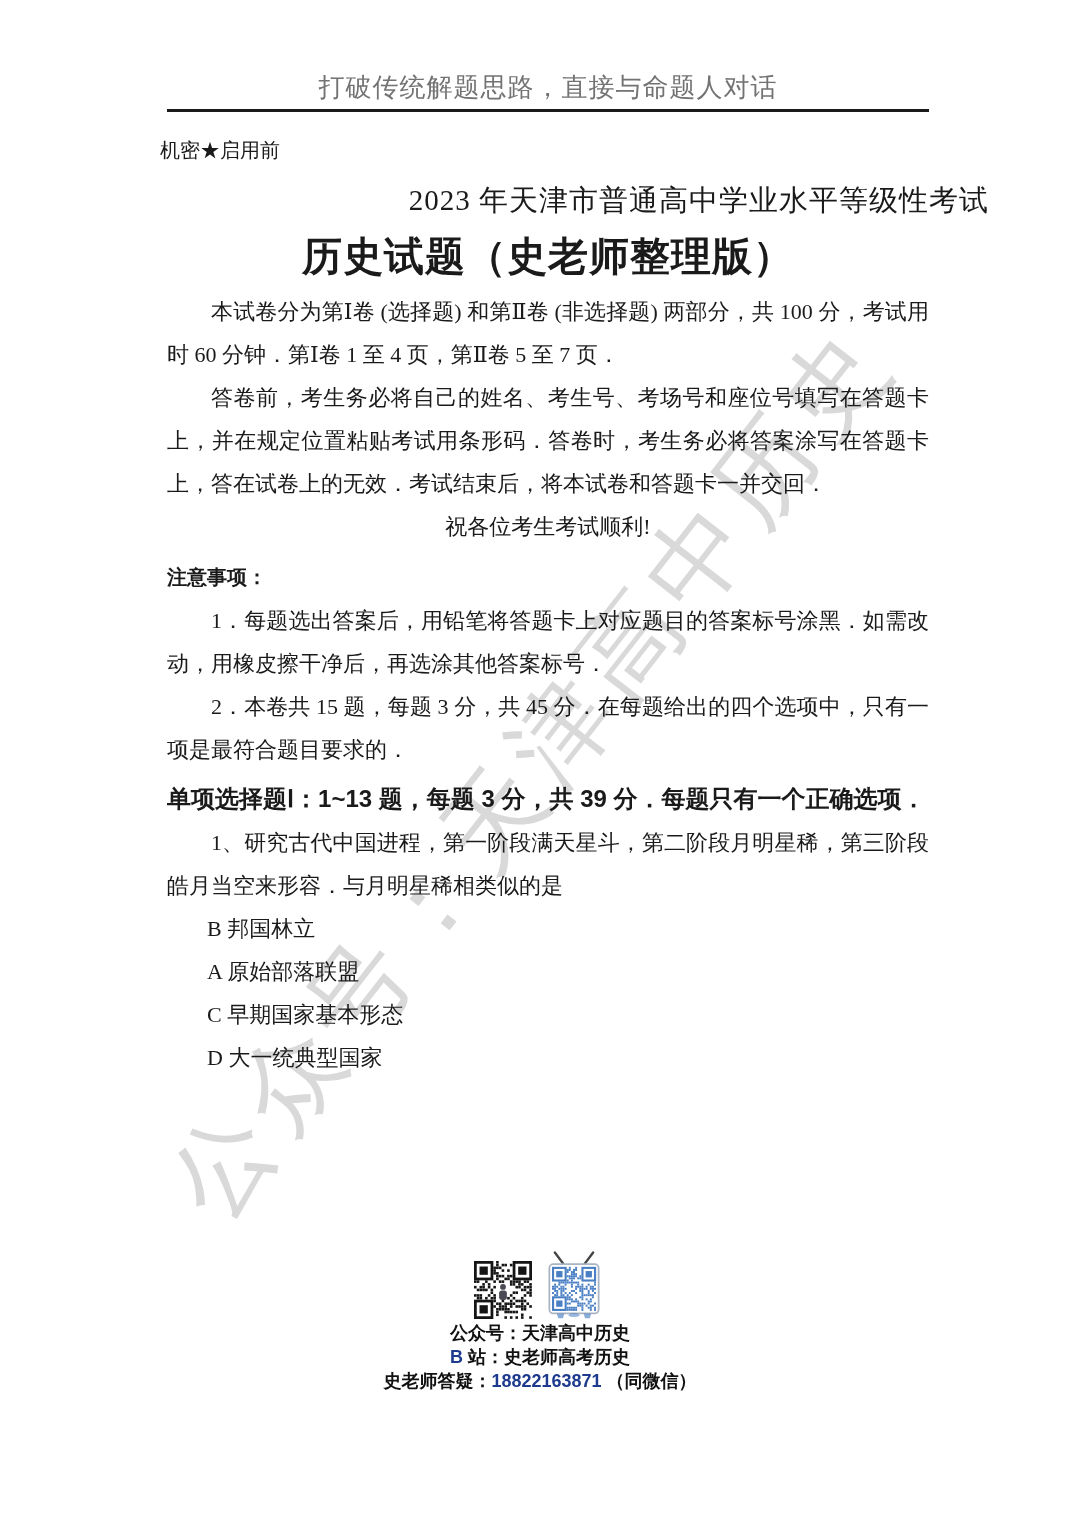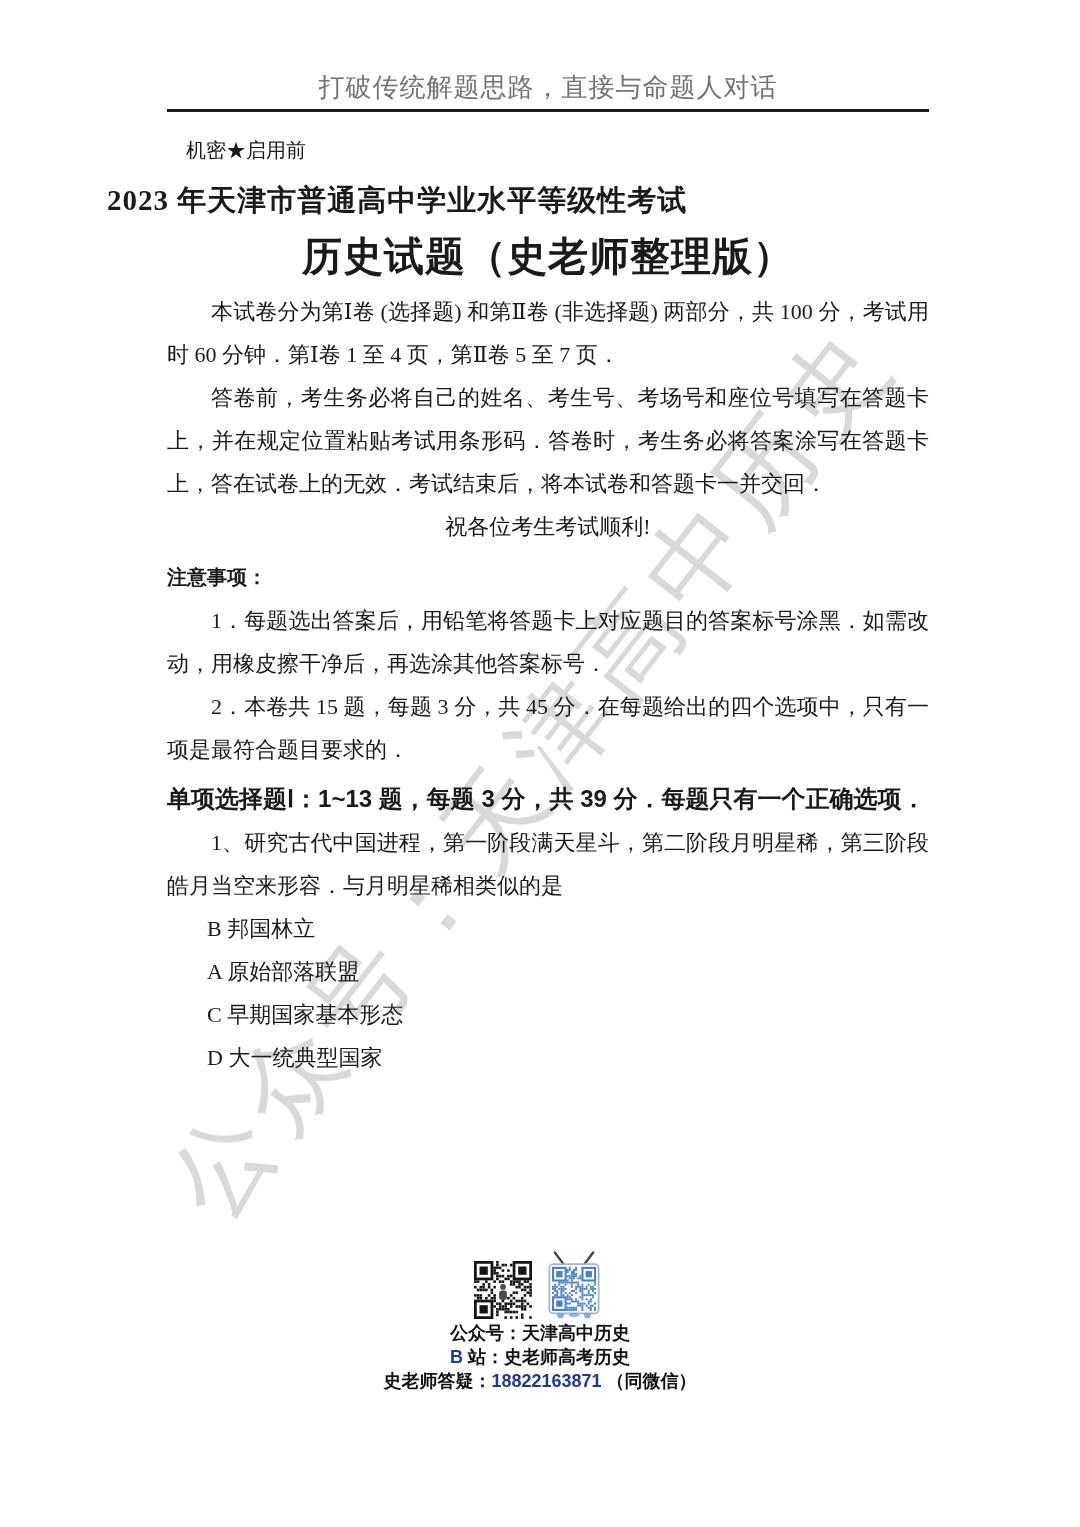--- a/index.html
+++ b/index.html
@@ -15,24 +15,24 @@
     font-family:"Liberation Sans","DejaVu Sans",sans-serif;
     font-size:100px;letter-spacing:10px;white-space:nowrap;
     color:#d9d9d9;z-index:0;font-weight:400;user-select:none;
   }
   .layer{position:absolute;inset:0;z-index:1;}
   .tagline{
     position:absolute;left:167px;width:762px;top:70px;
     text-align:center;font-size:26px;letter-spacing:1px;color:#737373;
   }
   .rule{position:absolute;left:167px;width:762px;top:109px;height:3px;background:#1a1a1a;}
-  .classification{position:absolute;left:186px;top:137px;font-size:20px;}
+  .classification{position:absolute;left:160px;top:137px;font-size:20px;}
   .title{
-    position:absolute;left:107px;width:882px;top:181px;text-align:left;
-    font-size:29px;font-weight:700;letter-spacing:1px;
+    position:absolute;left:107px;width:882px;top:181px;text-align:right;
+    font-size:29px;font-weight:400;letter-spacing:1px;
   }
   .subtitle{
     position:absolute;left:107px;width:882px;top:229px;text-align:center;
     font-family:"Liberation Sans","DejaVu Sans",sans-serif;
     font-size:40px;font-weight:700;letter-spacing:1px;
   }
   .content{
     position:absolute;left:167px;width:762px;top:290px;
     font-size:22px;line-height:43px;text-align:justify;
   }

